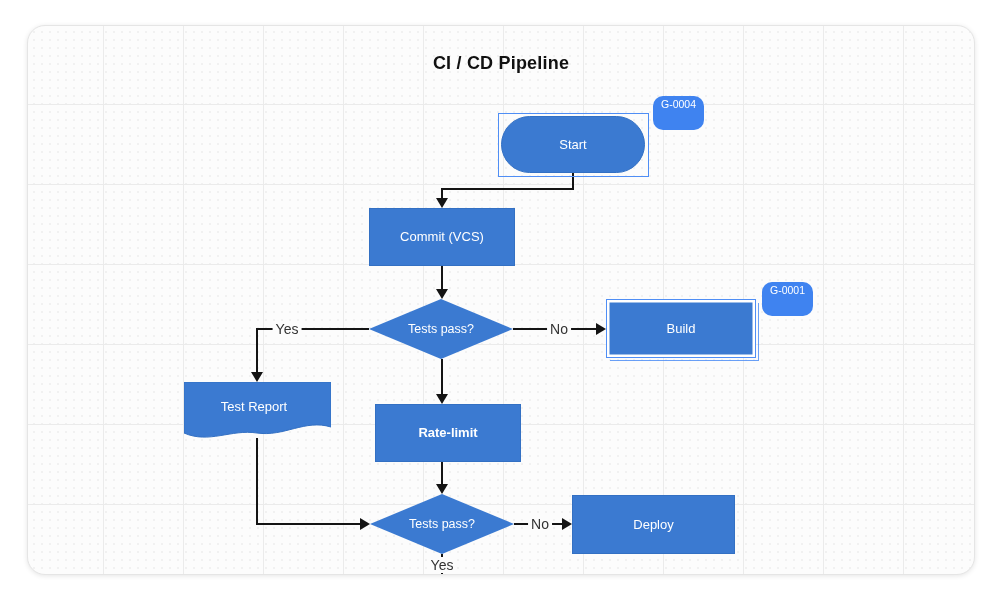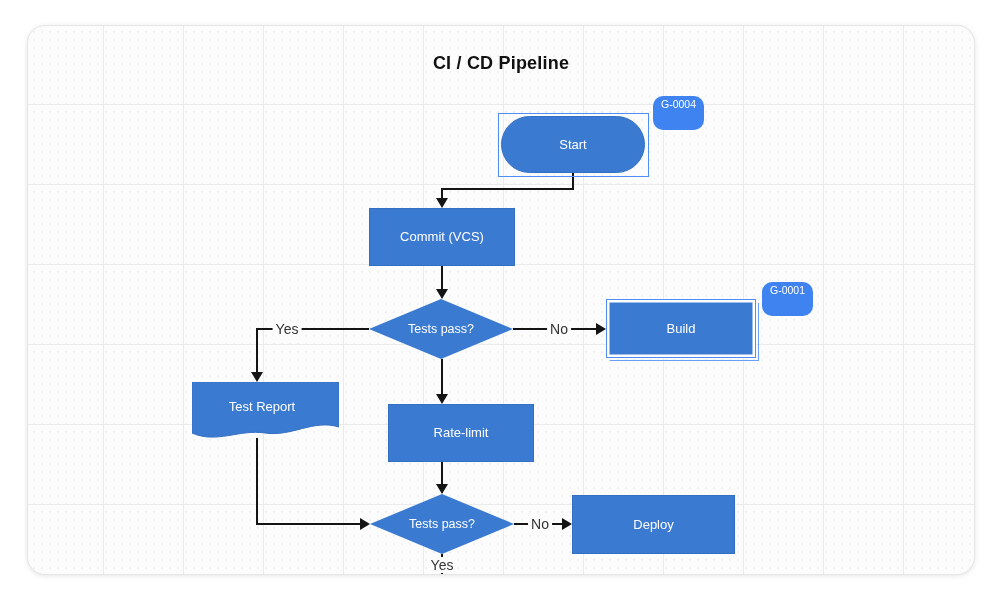--- a/index.html
+++ b/index.html
@@ -50,22 +50,22 @@
   .node-tests1     { left:341px; top:273px; width:144px; height:60px; }
   .node-build      { left:578px; top:273px; width:150px; height:59px;
                      border:1.5px solid #4f8ef5;
                      box-shadow:inset 0 0 0 2.5px #ffffff; }
   .node-build::after {
     content:""; position:absolute; left:3px; top:3px; right:-4px; bottom:-4px;
     border-right:1.5px solid rgba(79,142,245,0.85);
     border-bottom:1.5px solid rgba(79,142,245,0.85);
     pointer-events:none;
   }
-  .node-testreport { left:156px; top:356px; width:140px; height:57px;margin-left:8px; }
-  .node-ratelimit  { left:360px; top:378px; width:146px; height:58px; }
+  .node-testreport { left:156px; top:356px; width:140px; height:57px; }
+  .node-ratelimit  { left:347px; top:378px; width:146px; height:58px;font-weight:bold; }
   .node-tests2     { left:342px; top:468px; width:144px; height:60px; }
   .node-deploy     { left:544px; top:469px; width:163px; height:59px; }
 
   .selection-box {
     position:absolute; border:1.5px solid #4f8ef5; background:transparent;
     pointer-events:none;
   }
   .sel-start { left:470px; top:87px; width:151px; height:64px; }
 
   .badge {

